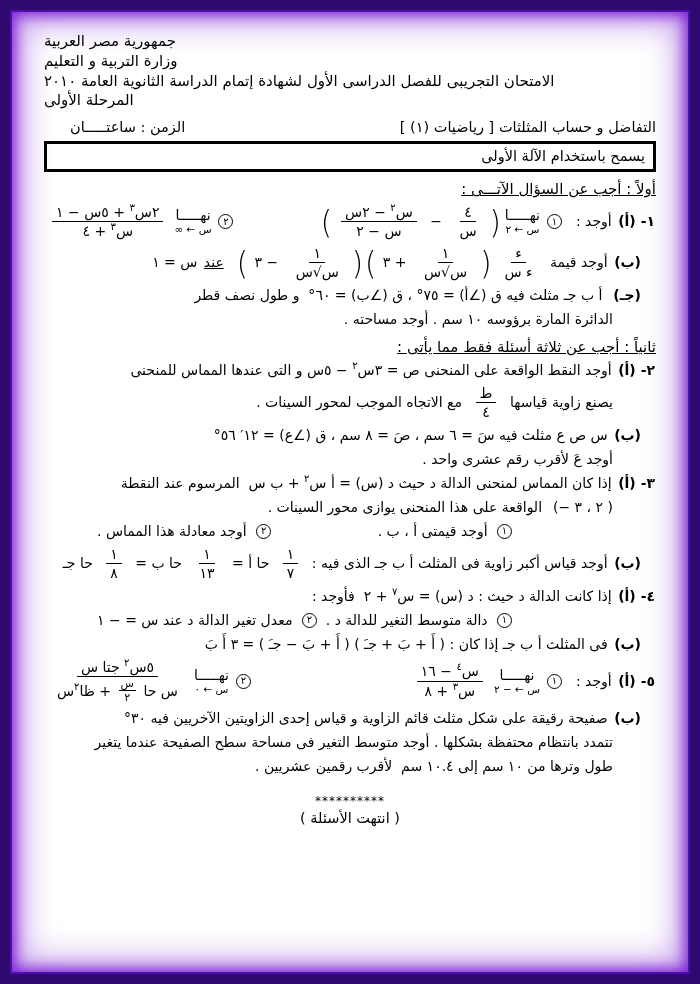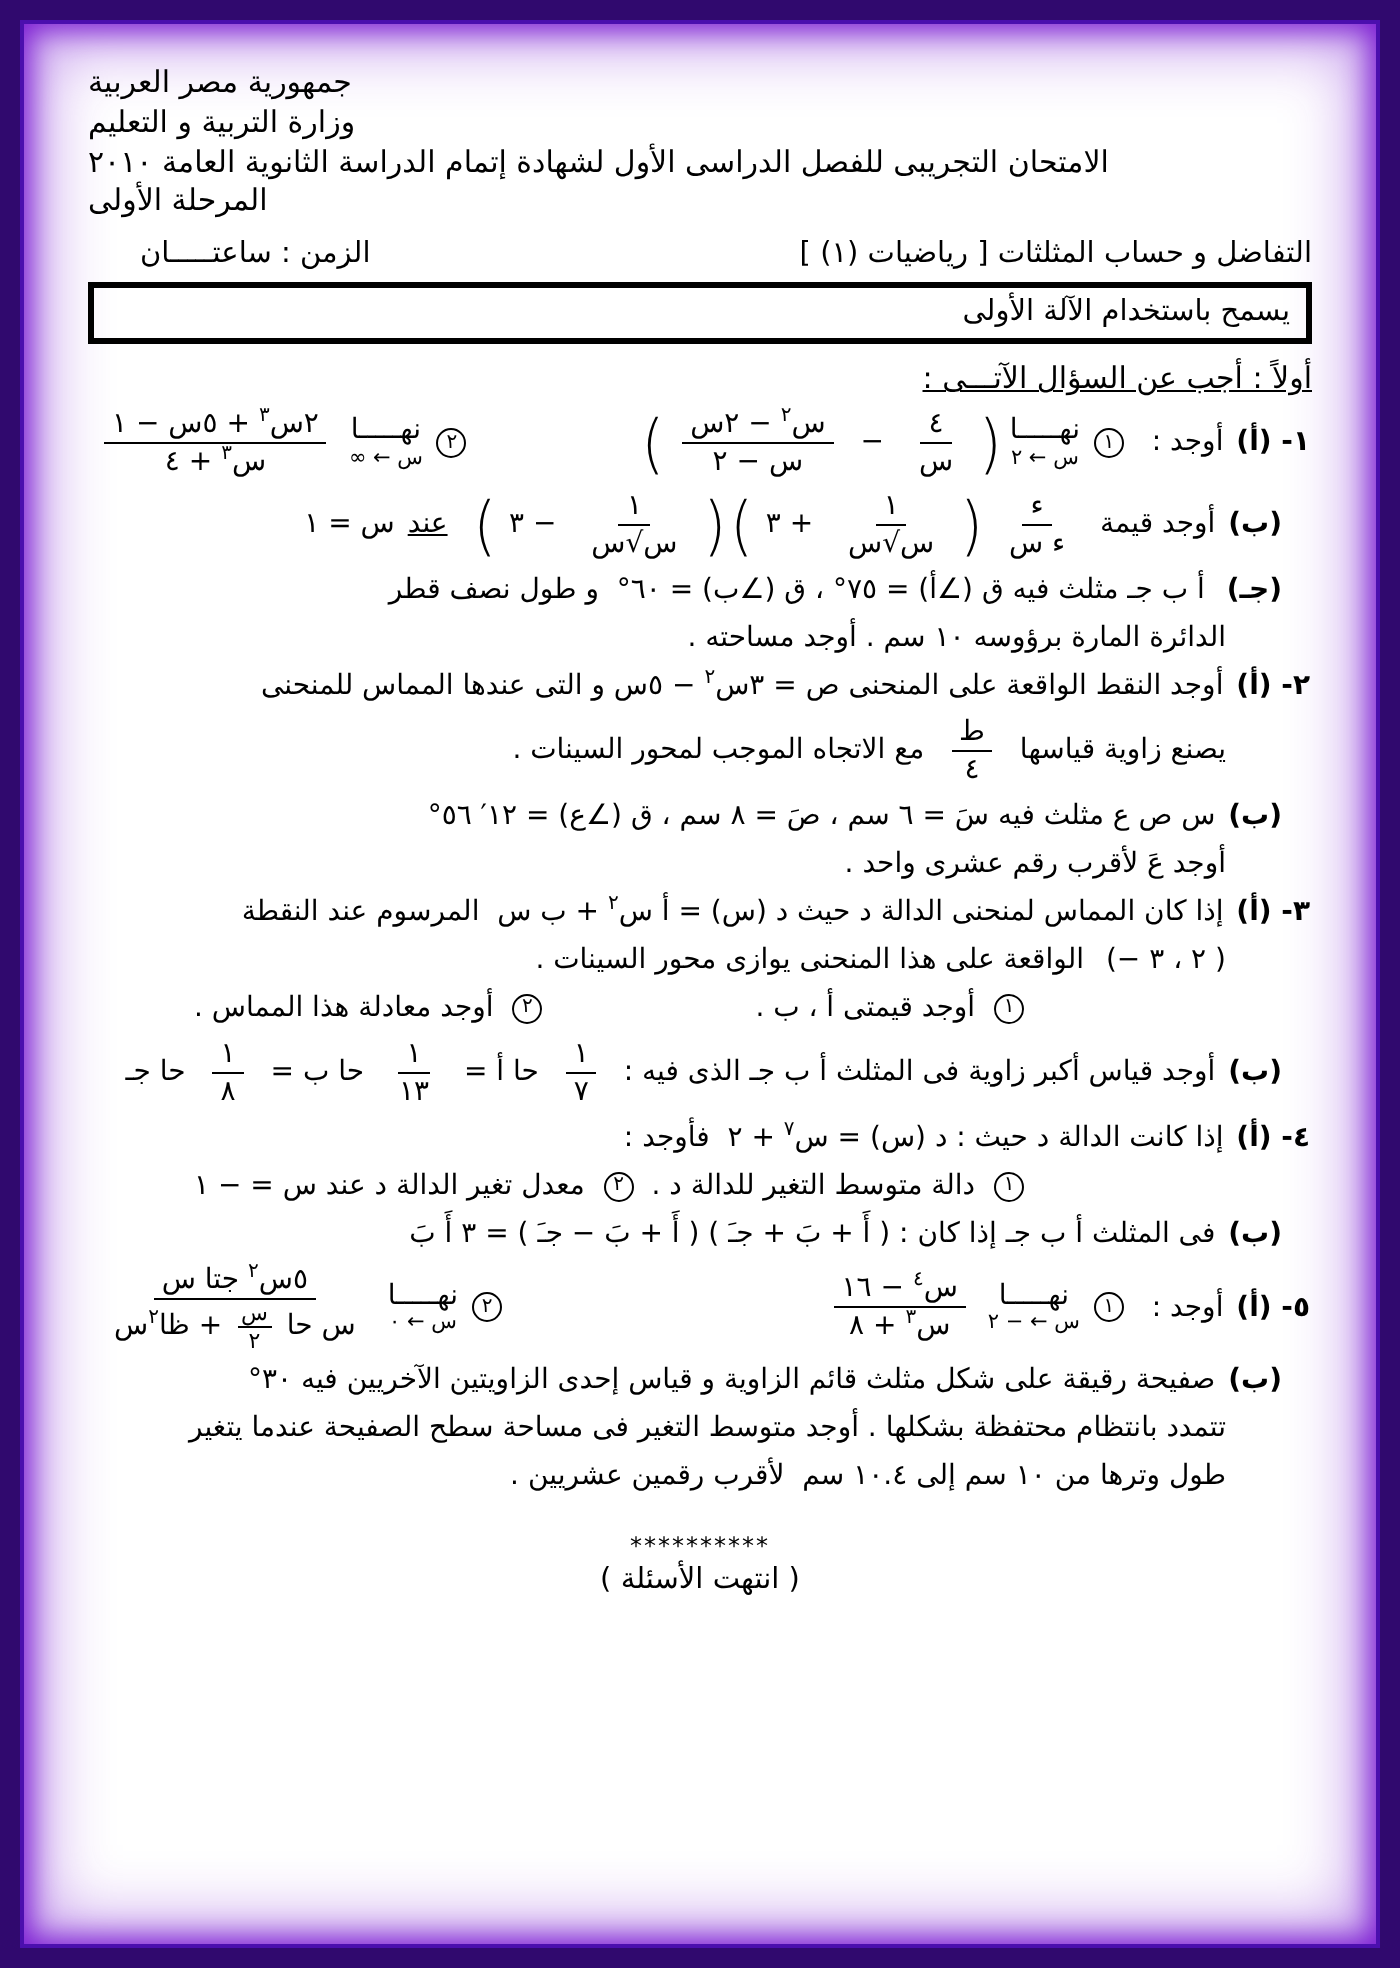--- a/index.html
+++ b/index.html
@@ -137,20 +137,21 @@
           <span class="mt u">عند</span>
           <span class="mt"> س = ١</span>
         </div>
         <div class="row i1">
           <span class="mt b">(جـ)</span>
           <span class="mt">  أ ب جـ مثلث فيه ق (∠أ) = ٧٥° ، ق (∠ب) = ٦٠°  و طول نصف قطر</span>
         </div>
         <div class="row i2">
           <span class="mt">الدائرة المارة برؤوسه ١٠ سم . أوجد مساحته .</span>
         </div>
+        <div class="sec">ثانياً : أجب عن ثلاثة أسئلة فقط مما يأتى :</div>
         <div class="row">
           <span class="mt b">٢- (أ)</span>
           <span class="mt"> أوجد النقط الواقعة على المنحنى ص = ٣س<sup>٢</sup> − ٥س و التى عندها المماس للمنحنى</span>
         </div>
         <div class="row i2">
           <span class="mt">يصنع زاوية قياسها </span>
           <span class="fr">
             <span class="fp nu">ط</span>
             <span class="fp de">٤</span>
           </span>

